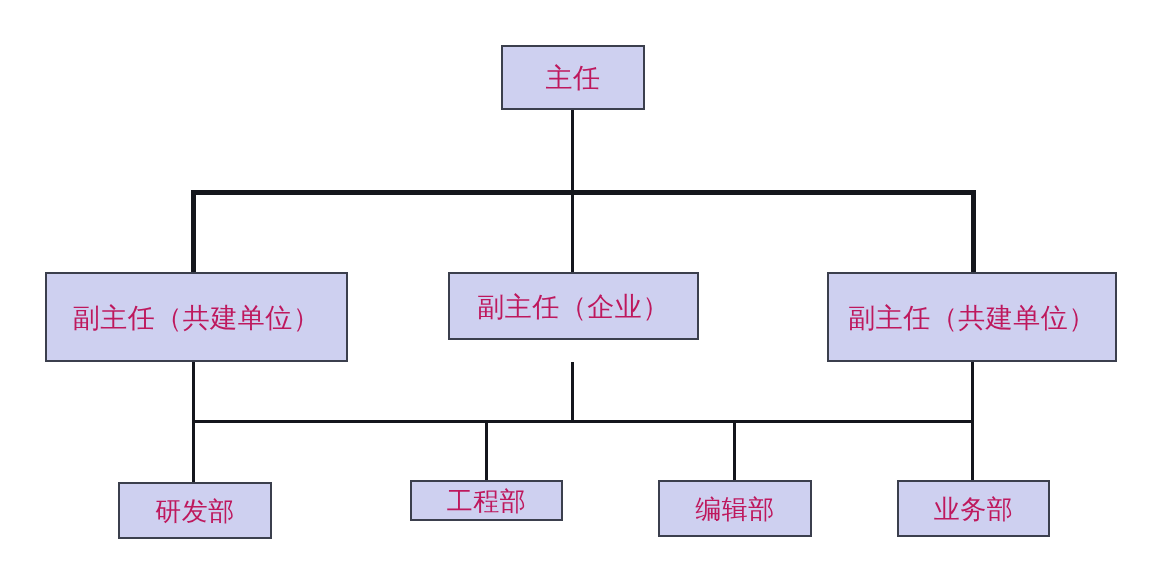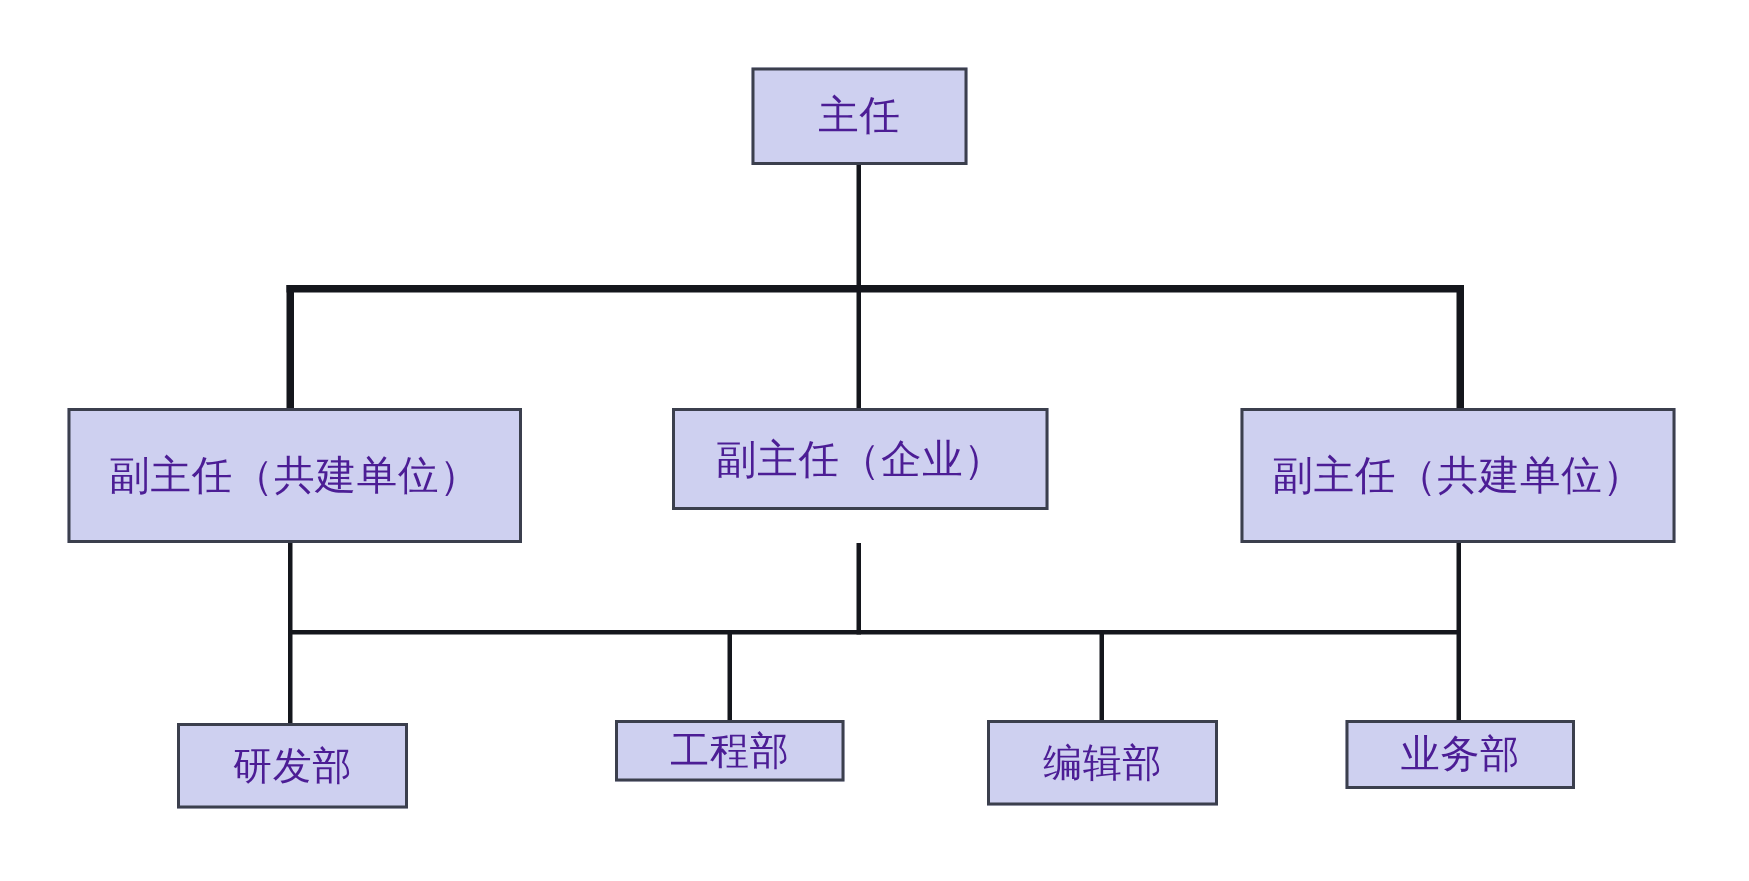--- a/index.html
+++ b/index.html
@@ -19,21 +19,21 @@
     overflow: hidden;
   }
   .node-box {
     position: absolute;
     box-sizing: border-box;
     background: #ced0f0;
     border: 2.5px solid #3b3f4d;
     display: flex;
     align-items: center;
     justify-content: center;
-    color: #4c1d95;
+    color: #be185d;
     font-family: "DejaVu Sans", "Liberation Sans", sans-serif;
     line-height: 1;
     white-space: nowrap;
     z-index: 3;
   }
   .node-label {
     display: block;
     letter-spacing: 0.5px;
   }
   .lvl-root   { font-size: 27px; }
@@ -96,17 +96,17 @@
   </div>
 
   <div class="node-box lvl-dept" style="left:410px; top:480px; width:153px; height:41px;">
     <span class="node-label">工程部</span>
   </div>
 
   <div class="node-box lvl-dept" style="left:658px; top:480px; width:154px; height:57px;">
     <span class="node-label">编辑部</span>
   </div>
 
-  <div class="node-box lvl-dept" style="left:897px; top:480px; width:153px; height:46px;">
+  <div class="node-box lvl-dept" style="left:897px; top:480px; width:153px; height:57px;">
     <span class="node-label">业务部</span>
   </div>
 
 </div>
 
 </body></html>

